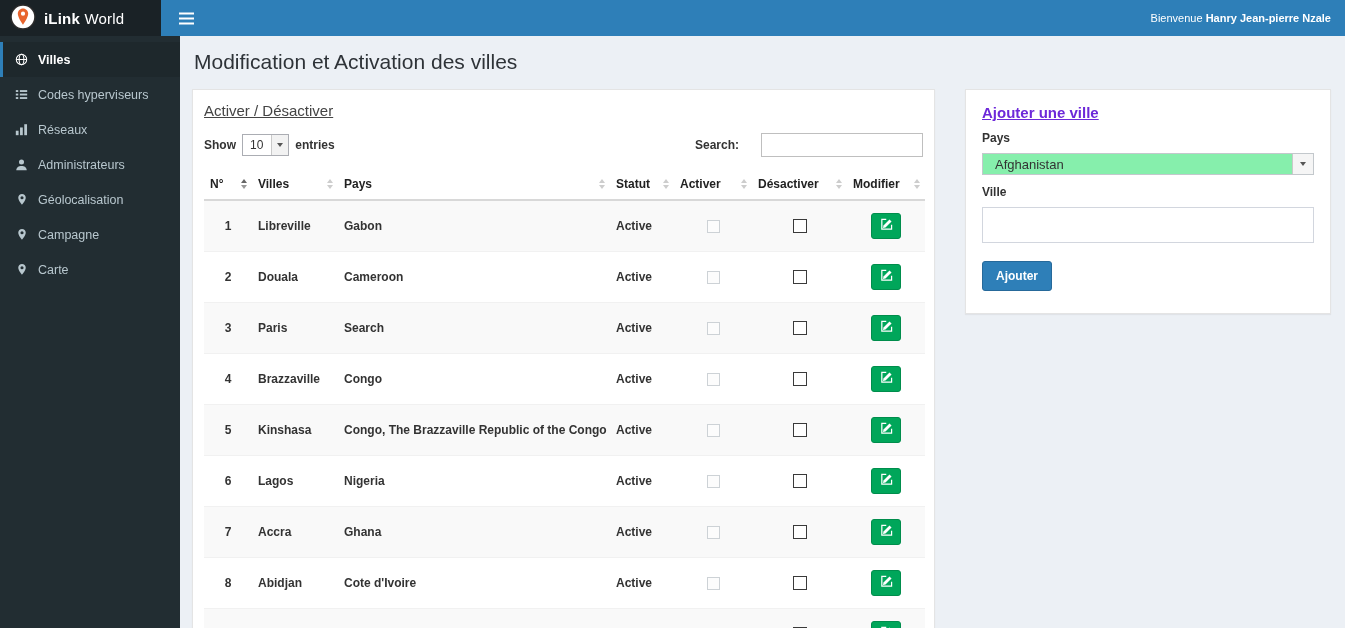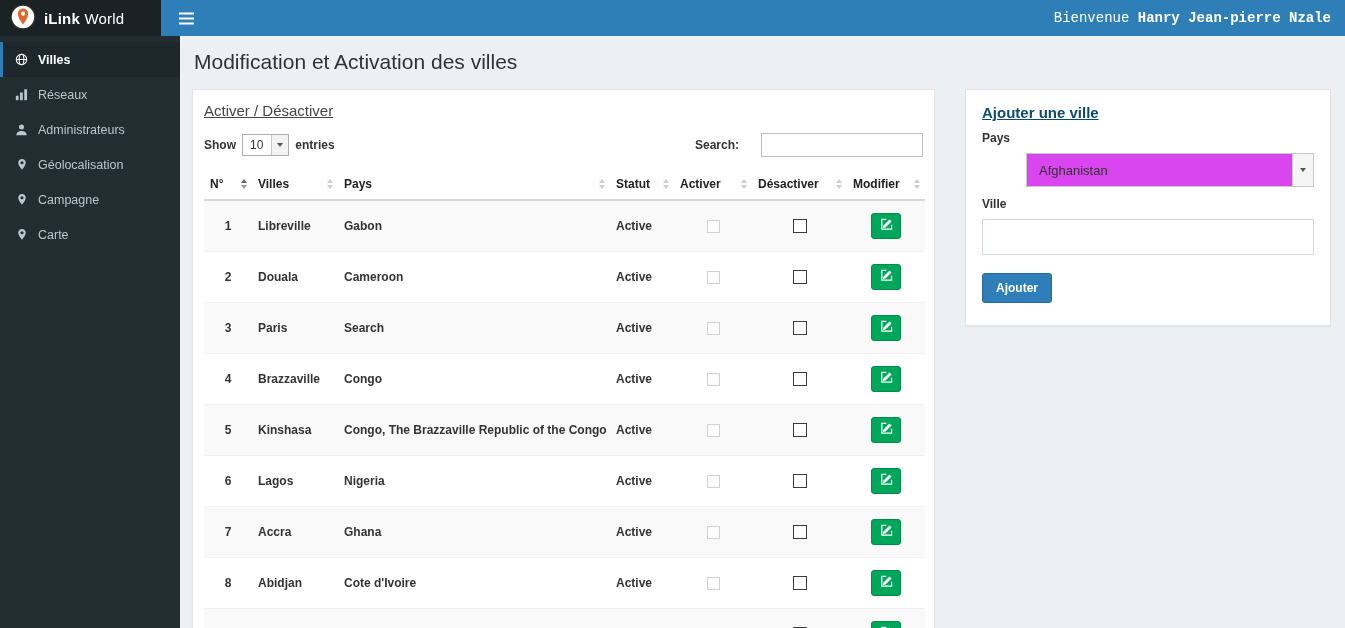--- a/index.html
+++ b/index.html
@@ -16,38 +16,38 @@
   body{font-family:"Liberation Sans", sans-serif;font-size:13px;color:var(--text);background:#fff;}
   .app{position:relative;width:1345px;height:628px;background:var(--body-bg);overflow:hidden;}
 
   
   .topbar{position:absolute;top:0;left:0;right:0;height:36px;display:flex;z-index:5;}
   .brand{width:161px;background:var(--brand);color:#fff;display:flex;align-items:center;gap:8px;padding-left:10px;cursor:pointer;}
   .brand-text{font-size:15px;letter-spacing:.2px;}
   .brand-text b{font-weight:bold;}
   .navbar{flex:1;background:var(--navbar);display:flex;align-items:center;justify-content:space-between;padding:0 14px;color:#fff;}
   .hamburger{display:flex;align-items:center;cursor:pointer;padding:4px;}
-  .welcome{font-size:14px;font-family:Liberation Mono, monospace;}
+  .welcome{font-size:11px;}
   .welcome b{font-weight:bold;}
 
   
   .sidebar{position:absolute;top:36px;left:0;bottom:0;width:180px;background:var(--sidebar);padding-top:6px;}
   .side-item{display:flex;align-items:center;gap:9px;height:35px;padding:0 14px;color:#b8c7ce;font-size:12.5px;cursor:pointer;}
   .side-item .side-icon{width:15px;display:flex;align-items:center;justify-content:center;}
   .side-item.active{background:var(--sidebar-active);color:#fff;font-weight:bold;border-left:3px solid var(--navbar);padding-left:11px;}
 
   
   .main{position:absolute;left:180px;top:36px;right:0;bottom:0;padding:8px 14px 0 12px;overflow:hidden;}
   .page-title{font-size:21px;font-weight:normal;color:#2e3338;margin:6px 0 15px 2px;}
   .content{display:flex;gap:30px;align-items:flex-start;}
   .panel{background:#fff;border:1px solid #e4e4e4;box-shadow:0 1px 1px rgba(0,0,0,.05);}
   .table-panel{width:743px;padding:10px 11px;}
   .add-panel{width:366px;padding:12px 16px 22px;}
   .panel-title{font-size:15px;font-weight:normal;color:#444;margin:2px 0 14px;text-decoration:underline;}
-  .add-panel .panel-title{font-weight:bold;color:#0c4a6e;margin-bottom:0;}
+  .add-panel .panel-title{font-weight:bold;color:#6d28d9;margin-bottom:0;}
 
   
   .dt-controls{display:flex;justify-content:space-between;align-items:center;margin-bottom:12px;font-size:12px;font-weight:bold;color:#333;}
   .show-group{display:flex;align-items:center;gap:6px;}
   .mini-select{display:inline-flex;align-items:center;height:22px;border:1px solid #abadb3;background:#fff;cursor:pointer;font-weight:normal;}
   .mini-select .val{padding:0 8px 0 7px;font-size:12px;}
   .mini-arrow{height:100%;width:17px;border-left:1px solid #c9c9c9;background:#f2f2f2;display:flex;align-items:center;justify-content:center;}
   .search-group{display:flex;align-items:center;gap:22px;}
   .search-input{width:162px;height:24px;border:1px solid #bfbfbf;padding:0 6px;font-size:12px;font-family:inherit;}
 
@@ -64,21 +64,21 @@
   .tri-down{border-top:4px solid #cdcdcd;}
   .sorts.sorted .tri-up{border-bottom-color:#666;}
   .sorts.sorted .tri-down{border-top-color:#999;}
   .cb{display:inline-block;width:13px;height:13px;background:#fff;vertical-align:middle;cursor:pointer;}
   .cb.light{border:1px solid #cdd2d6;background:#fcfcfc;}
   .cb.dark{border:1px solid #3a3a3a;width:14px;height:14px;}
   .btn-edit{width:30px;height:26px;background:var(--success);border:1px solid #008d4c;border-radius:3px;display:inline-flex;align-items:center;justify-content:center;cursor:pointer;}
 
   
   .form-label{font-size:12px;font-weight:bold;color:#333;margin:10px 0 8px;}
-  .select-box{position:relative;height:34px;border:1px solid #c3c8cc;background:#d946ef;display:flex;align-items:center;padding:0 30px 0 12px;font-size:13px;color:#333;cursor:pointer;margin-left:44px;}
+  .select-box{position:relative;height:22px;border:1px solid #c3c8cc;background:#86efac;display:flex;align-items:center;padding:0 30px 0 12px;font-size:13px;color:#333;cursor:pointer;}
   .select-arrow{position:absolute;right:0;top:0;bottom:0;width:21px;border-left:1px solid #c9c9c9;background:#f5f5f5;display:flex;align-items:center;justify-content:center;}
   .tri-down.dark{border-top-color:#555;}
   .text-input{width:100%;height:36px;border:1px solid #d2d6de;padding:0 10px;font-size:13px;font-family:inherit;}
   .btn-primary{margin-top:18px;background:var(--navbar);color:#fff;border:1px solid #26699a;border-radius:3px;padding:7px 13px;font-size:12px;font-weight:bold;font-family:inherit;cursor:pointer;}
 </style>
 </head>
 <body>
 
 <div class="app">
 
@@ -107,20 +107,33 @@
   <nav class="sidebar" id="sidebar">
       <div class="side-item active">
         <span class="side-icon">
           <svg width="13" height="13" viewBox="0 0 16 16" fill="none" stroke="currentColor" stroke-width="1.3">
             <circle cx="8" cy="8" r="6.4"></circle>
             <ellipse cx="8" cy="8" rx="2.9" ry="6.4"></ellipse>
             <path d="M1.6 8h12.8"></path>
           </svg>
         </span>
         <span>Villes</span>
+      </div>
+      <div class="side-item">
+        <span class="side-icon">
+          <svg width="13" height="13" viewBox="0 0 16 16" fill="currentColor">
+            <rect x="1" y="2.6" width="3" height="2.3"></rect>
+            <rect x="6" y="2.6" width="9" height="2.3"></rect>
+            <rect x="1" y="6.9" width="3" height="2.3"></rect>
+            <rect x="6" y="6.9" width="9" height="2.3"></rect>
+            <rect x="1" y="11.2" width="3" height="2.3"></rect>
+            <rect x="6" y="11.2" width="9" height="2.3"></rect>
+          </svg>
+        </span>
+        <span>Codes hyperviseurs</span>
       </div>
       <div class="side-item">
         <span class="side-icon">
           <svg width="13" height="13" viewBox="0 0 16 16" fill="currentColor">
             <rect x="1" y="9.5" width="3.4" height="5.5"></rect>
             <rect x="6.2" y="5.5" width="3.4" height="9.5"></rect>
             <rect x="11.4" y="1.5" width="3.4" height="13.5"></rect>
           </svg>
         </span>
         <span>Réseaux</span>

